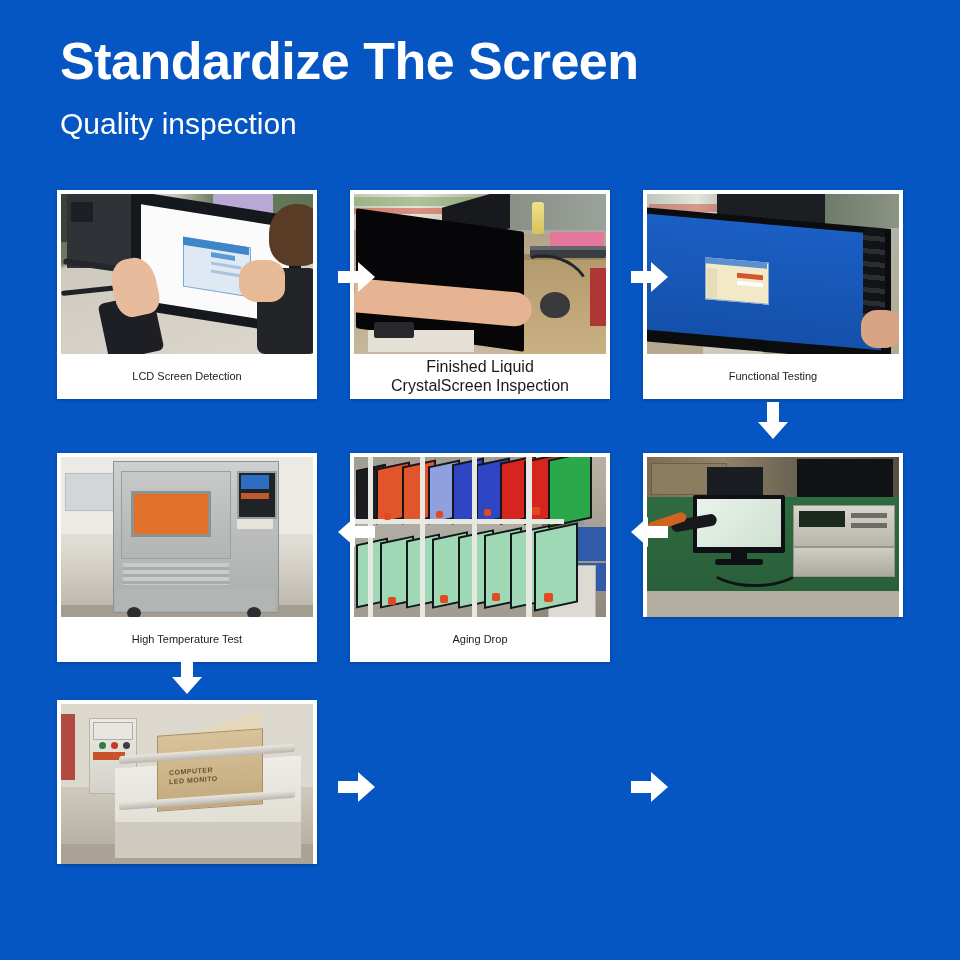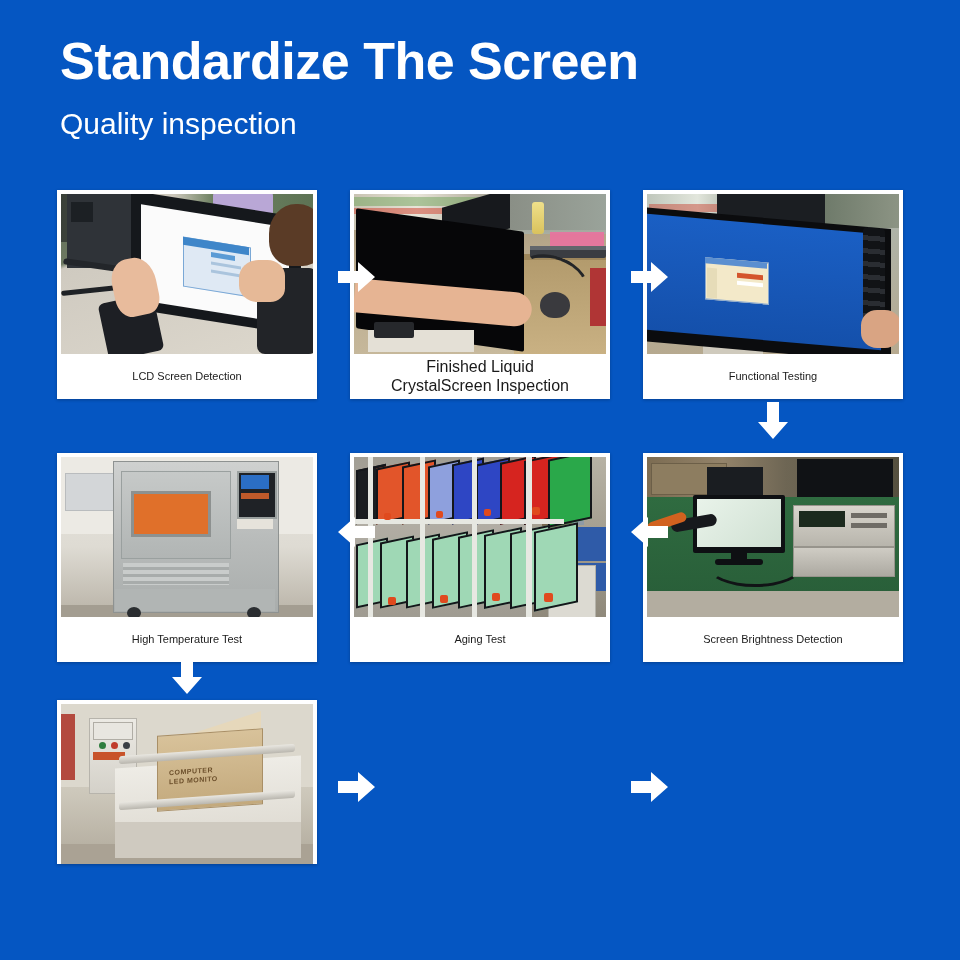--- a/index.html
+++ b/index.html
@@ -411,21 +411,21 @@
 
       <div class="p5-clip" style="left:30px;top:56px;width:7px;height:7px;"></div>
       <div class="p5-clip" style="left:82px;top:54px;width:7px;height:7px;"></div>
       <div class="p5-clip" style="left:130px;top:52px;width:7px;height:7px;"></div>
       <div class="p5-clip" style="left:178px;top:50px;width:8px;height:8px;"></div>
       <div class="p5-clip" style="left:34px;top:140px;width:8px;height:8px;"></div>
       <div class="p5-clip" style="left:86px;top:138px;width:8px;height:8px;"></div>
       <div class="p5-clip" style="left:138px;top:136px;width:8px;height:8px;"></div>
       <div class="p5-clip" style="left:190px;top:136px;width:9px;height:9px;"></div>
     </div>
-    <div class="caption">Aging Test</div>
+    <div class="caption">Aging Drop</div>
   </div>
 
   <div class="card c3 r2">
     <div class="photo">
       <div class="ph photo-bg p6-bg"></div>
       <div class="ph p6-wall"></div>
       <div class="ph p6-shelf"></div>
       <div class="ph p6-bigm2"></div>
       <div class="ph p6-bigm"></div>
       <div class="ph p6-tbl"></div>
@@ -436,21 +436,20 @@
       <div class="ph p6-instk2"></div>
       <div class="ph p6-inst2"></div>
       <div class="ph p6-mon"></div>
       <div class="ph p6-scr"></div>
       <div class="ph p6-stand"></div>
       <div class="ph p6-base2"></div>
       <div class="ph p6-probe"></div>
       <div class="ph p6-or"></div>
       <div class="ph p6-cbl"></div>
     </div>
-    <div class="caption">Screen Brightness Detection</div>
   </div>
 
   <div class="card c1 r3">
     <div class="photo">
       <div class="ph photo-bg p7-bg"></div>
       <div class="ph p7-wall"></div>
       <div class="ph p7-red"></div>
       <div class="ph p7-fl"></div>
       <div class="ph p7-ctl"></div>
       <div class="ph p7-pan"></div>

